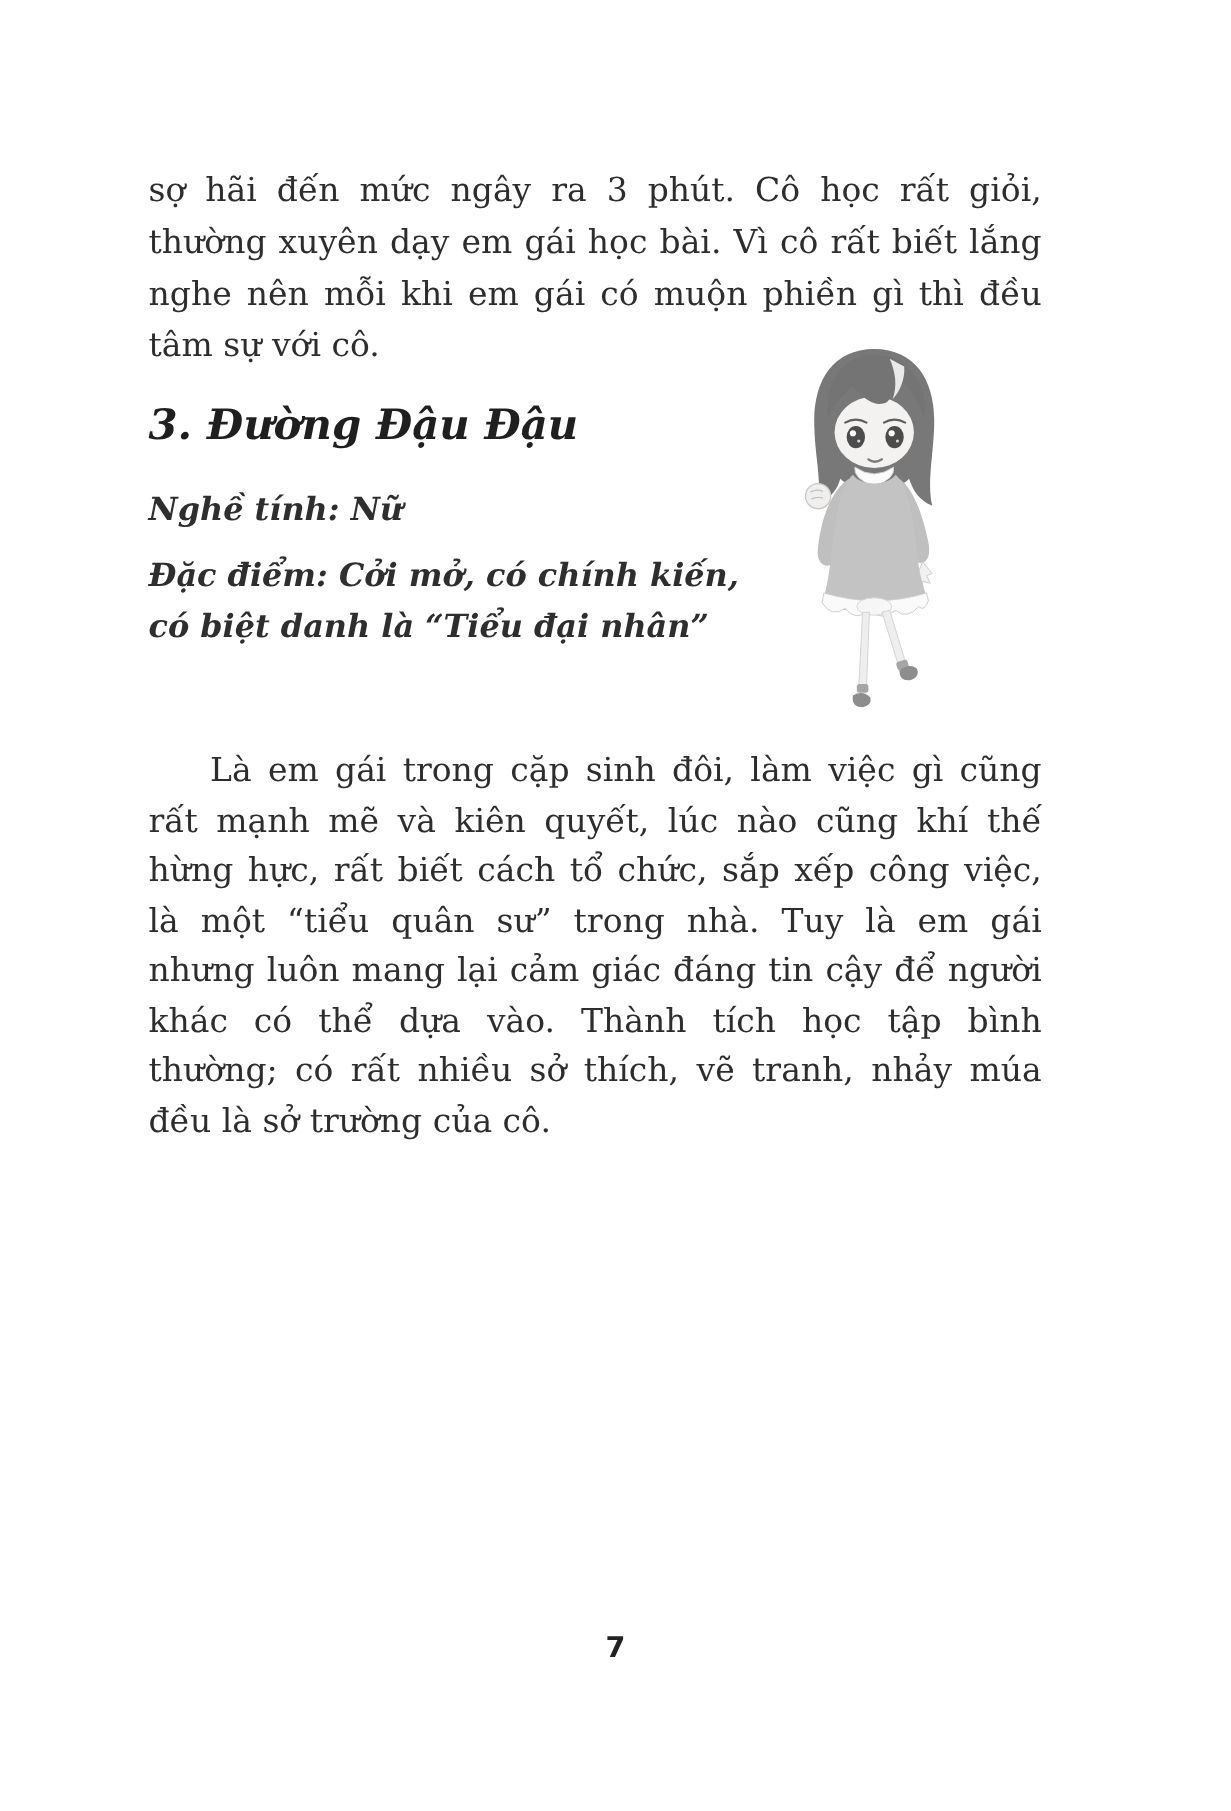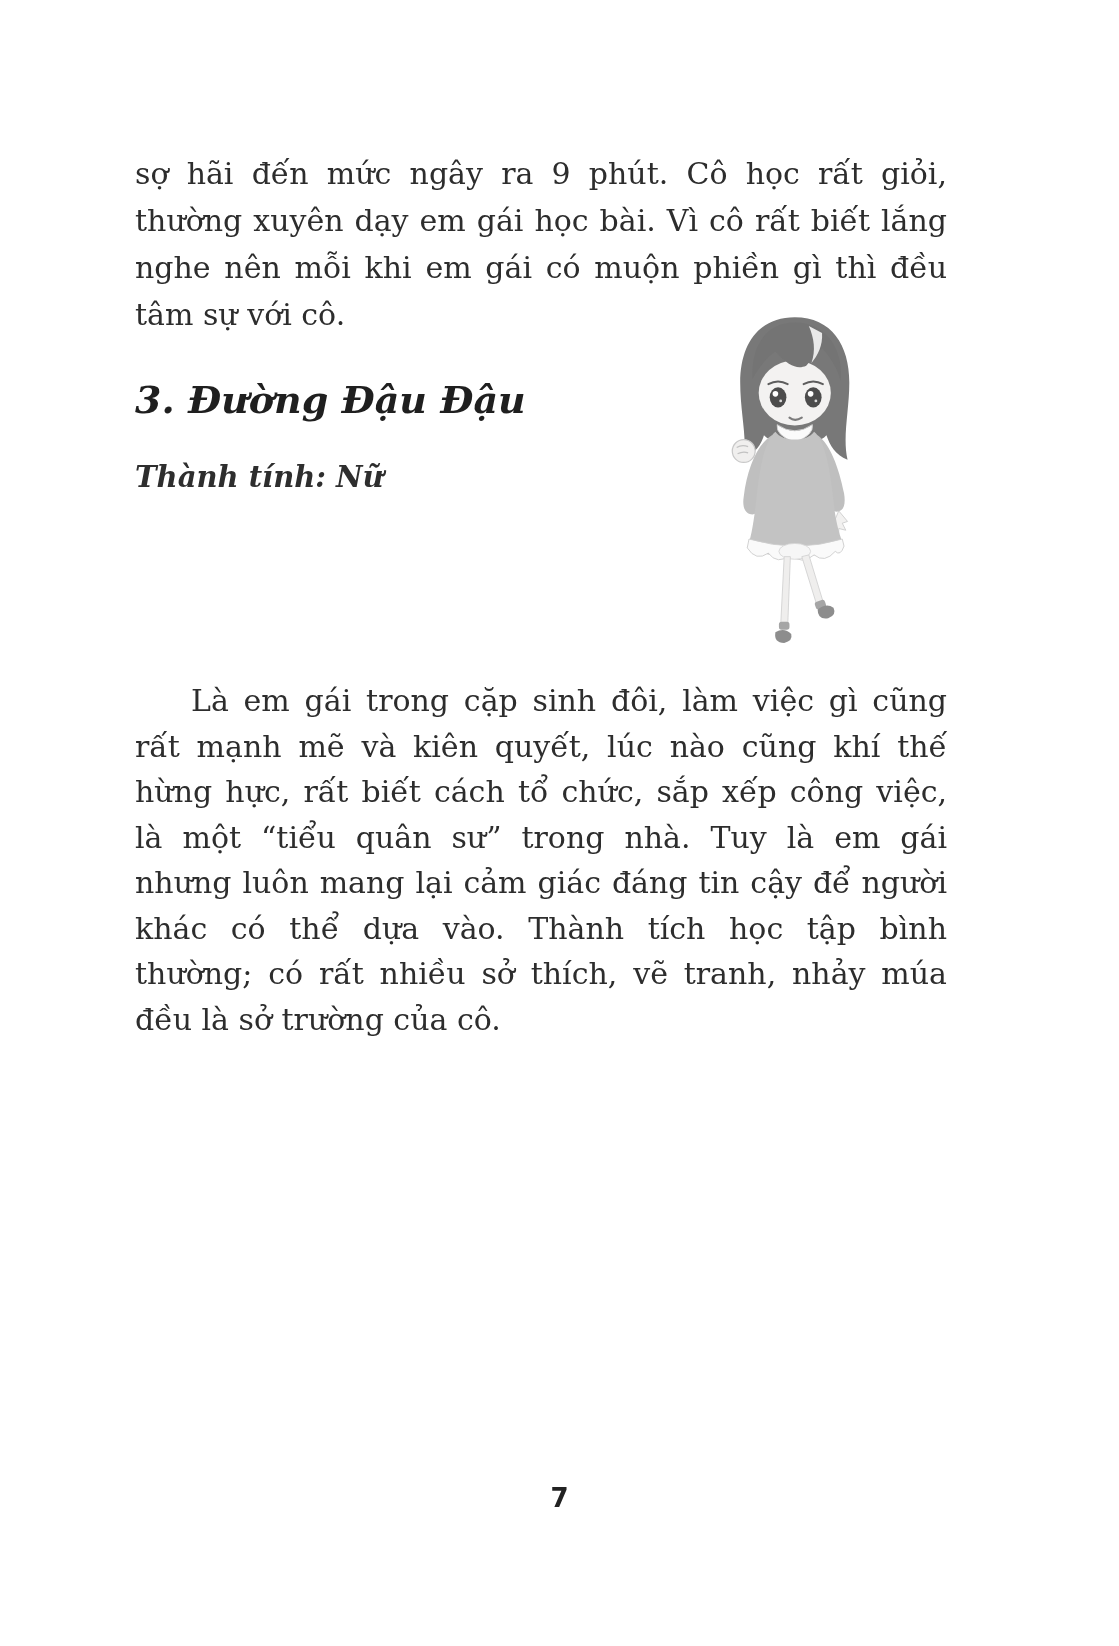--- a/index.html
+++ b/index.html
@@ -20,21 +20,21 @@
     width: 812px;
     font-size: 30px;
     line-height: 47px;
     text-align: justify;
     color: #2d2d2d;
   }
 
   .section {
     position: absolute;
     left: 135px;
-    top: 376px;
+    top: 362px;
     width: 812px;
   }
 
   .section-heading {
     font-family: "DejaVu Serif", serif;
     font-style: italic;
     font-weight: bold;
     font-size: 38px;
     line-height: 48px;
     color: #1f1f1f;
@@ -82,28 +82,29 @@
     text-align: center;
     font-family: "DejaVu Sans", sans-serif;
     font-weight: bold;
     font-size: 26px;
     color: #222222;
   }
 </style>
 </head>
 <body>
 
-<p class="intro-para">sợ hãi đến mức ngây ra 9 phút. Cô học rất giỏi, thường xuyên dạy em gái học bài. Vì cô rất biết lắng nghe nên mỗi khi em gái có muộn phiền gì thì đều tâm sự với cô.</p>
+<p class="intro-para">sợ hãi đến mức ngây ra 3 phút. Cô học rất giỏi, thường xuyên dạy em gái học bài. Vì cô rất biết lắng nghe nên mỗi khi em gái có muộn phiền gì thì đều tâm sự với cô.</p>
 
 <section class="section">
   <h2 class="section-heading">3. Đường Đậu Đậu</h2>
 
-  <div class="attr-line">Thành tính: Nữ</div>
+  <div class="attr-line">Nghề tính: Nữ</div>
 
 
+  <div class="attr-line">Đặc điểm: Cởi mở, có chính kiến, có biệt danh là “Tiểu đại nhân”</div>
 </section>
 
 <div class="illustration-box">
   <svg viewBox="0 0 160 400" xmlns="http://www.w3.org/2000/svg">
 
     <path d="M82 6 C 40 6 20 38 20 80 C 20 114 28 142 24 166 C 38 160 44 150 47 140 C 60 154 106 154 118 140 C 122 152 128 162 142 168 C 136 142 144 112 144 80 C 144 38 124 6 82 6 Z" fill="#787878"></path>
 
     <ellipse cx="82" cy="92" rx="41" ry="37" fill="#f3f2f1"></ellipse>
 
     <path d="M82 12 C 46 12 32 44 34 76 C 42 62 50 52 60 45 C 76 63 86 65 95 61 C 101 54 108 48 113 41 C 122 51 130 63 134 78 C 138 46 120 12 82 12 Z" fill="#747474"></path>

